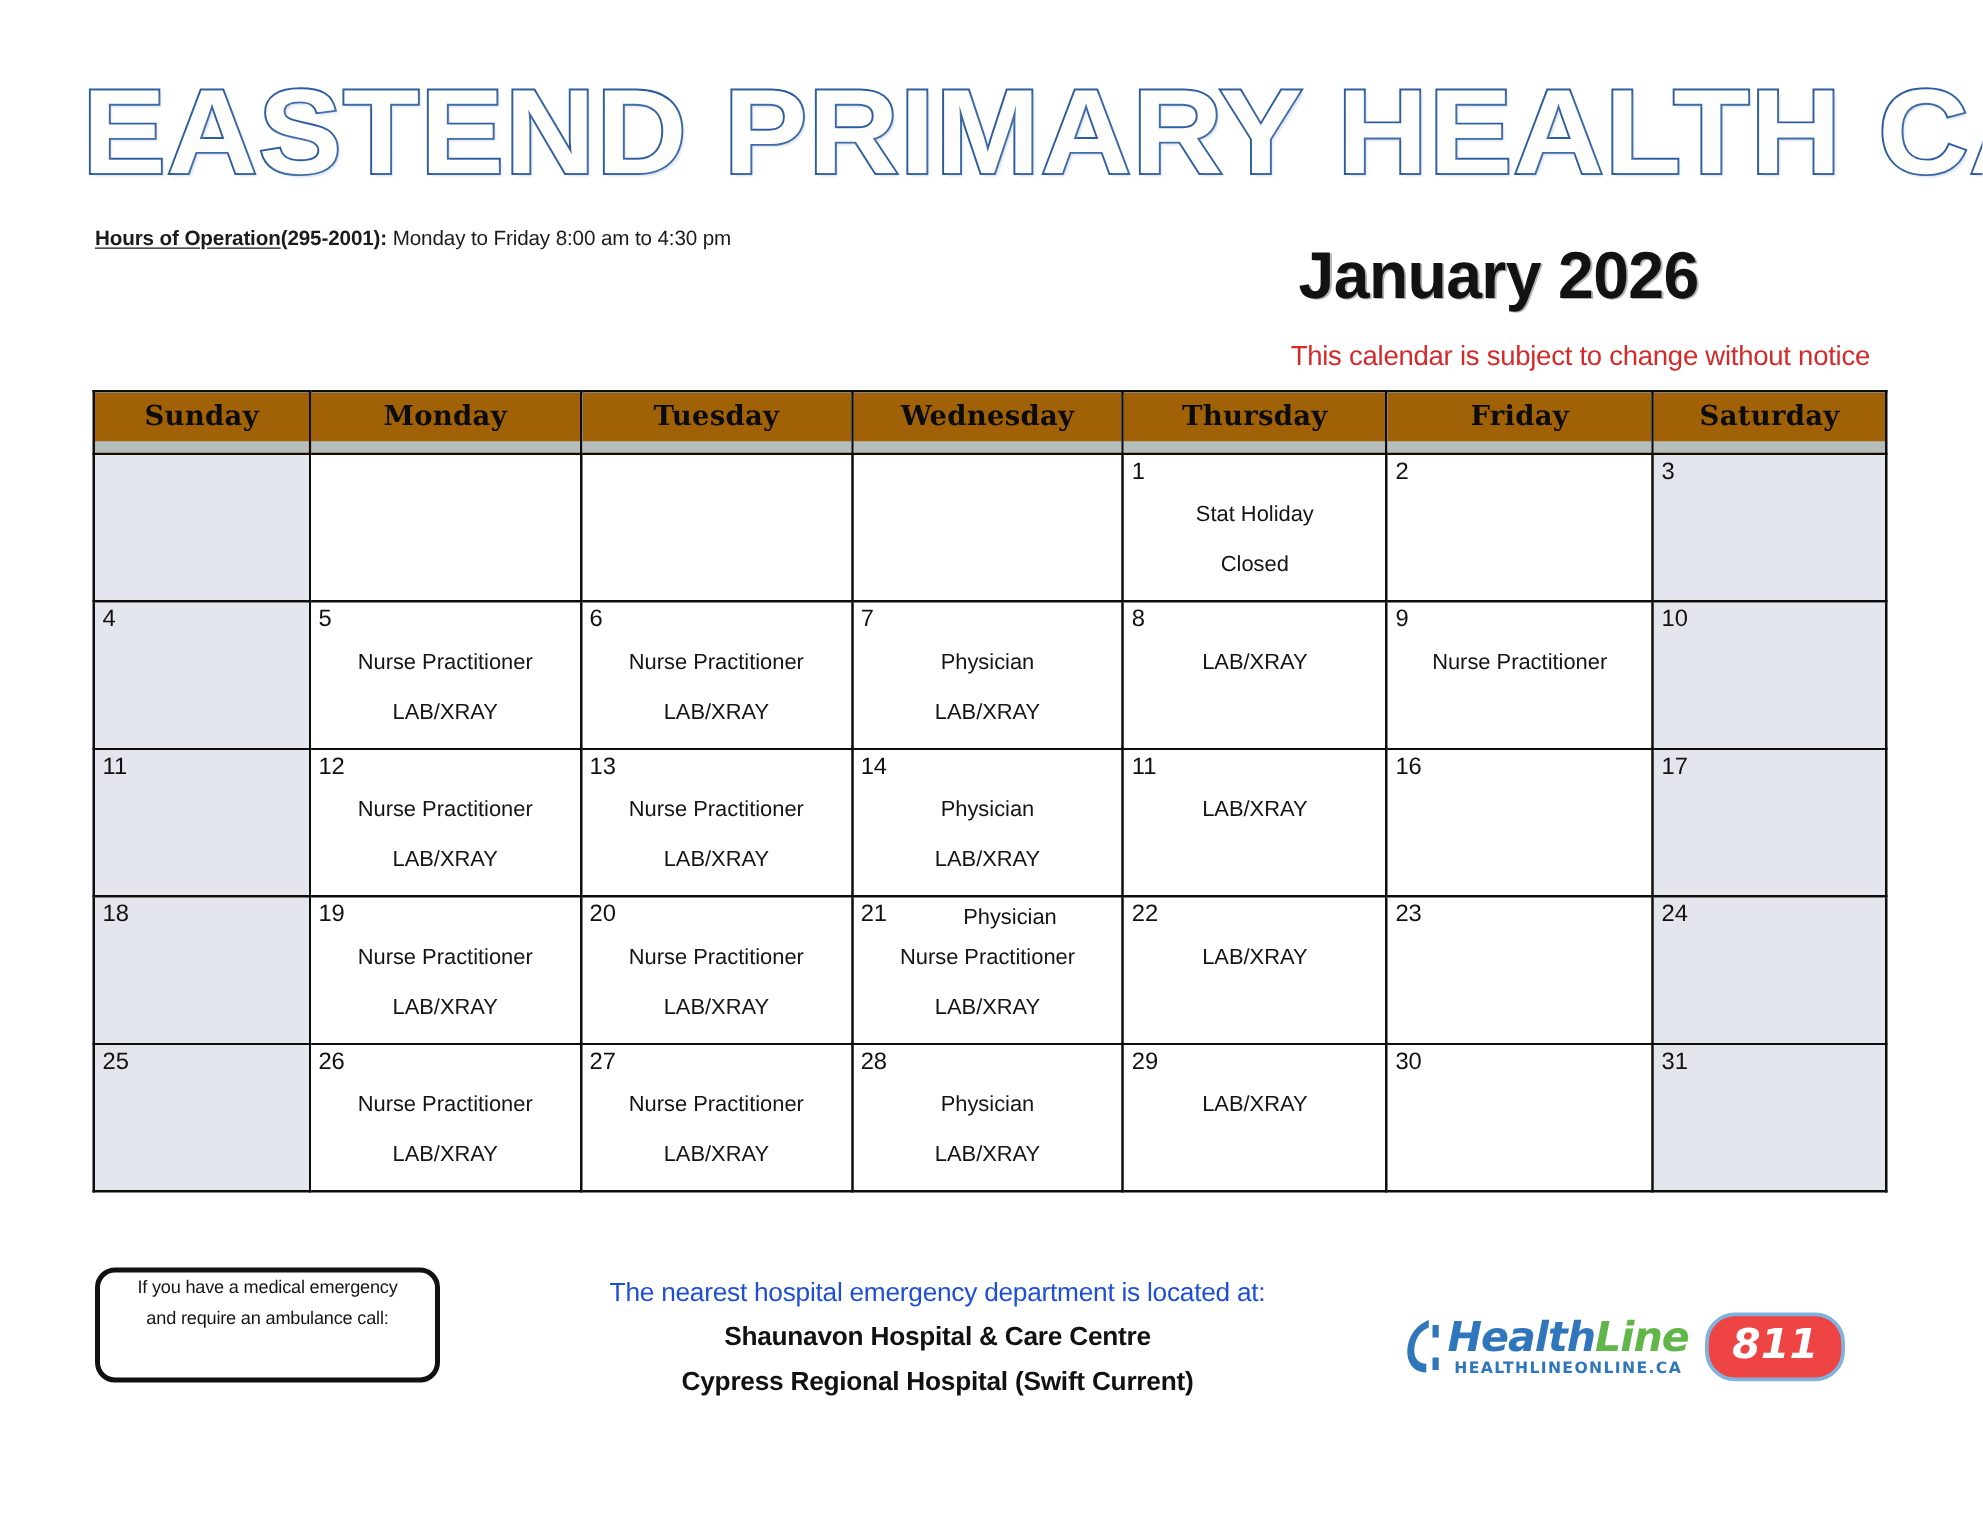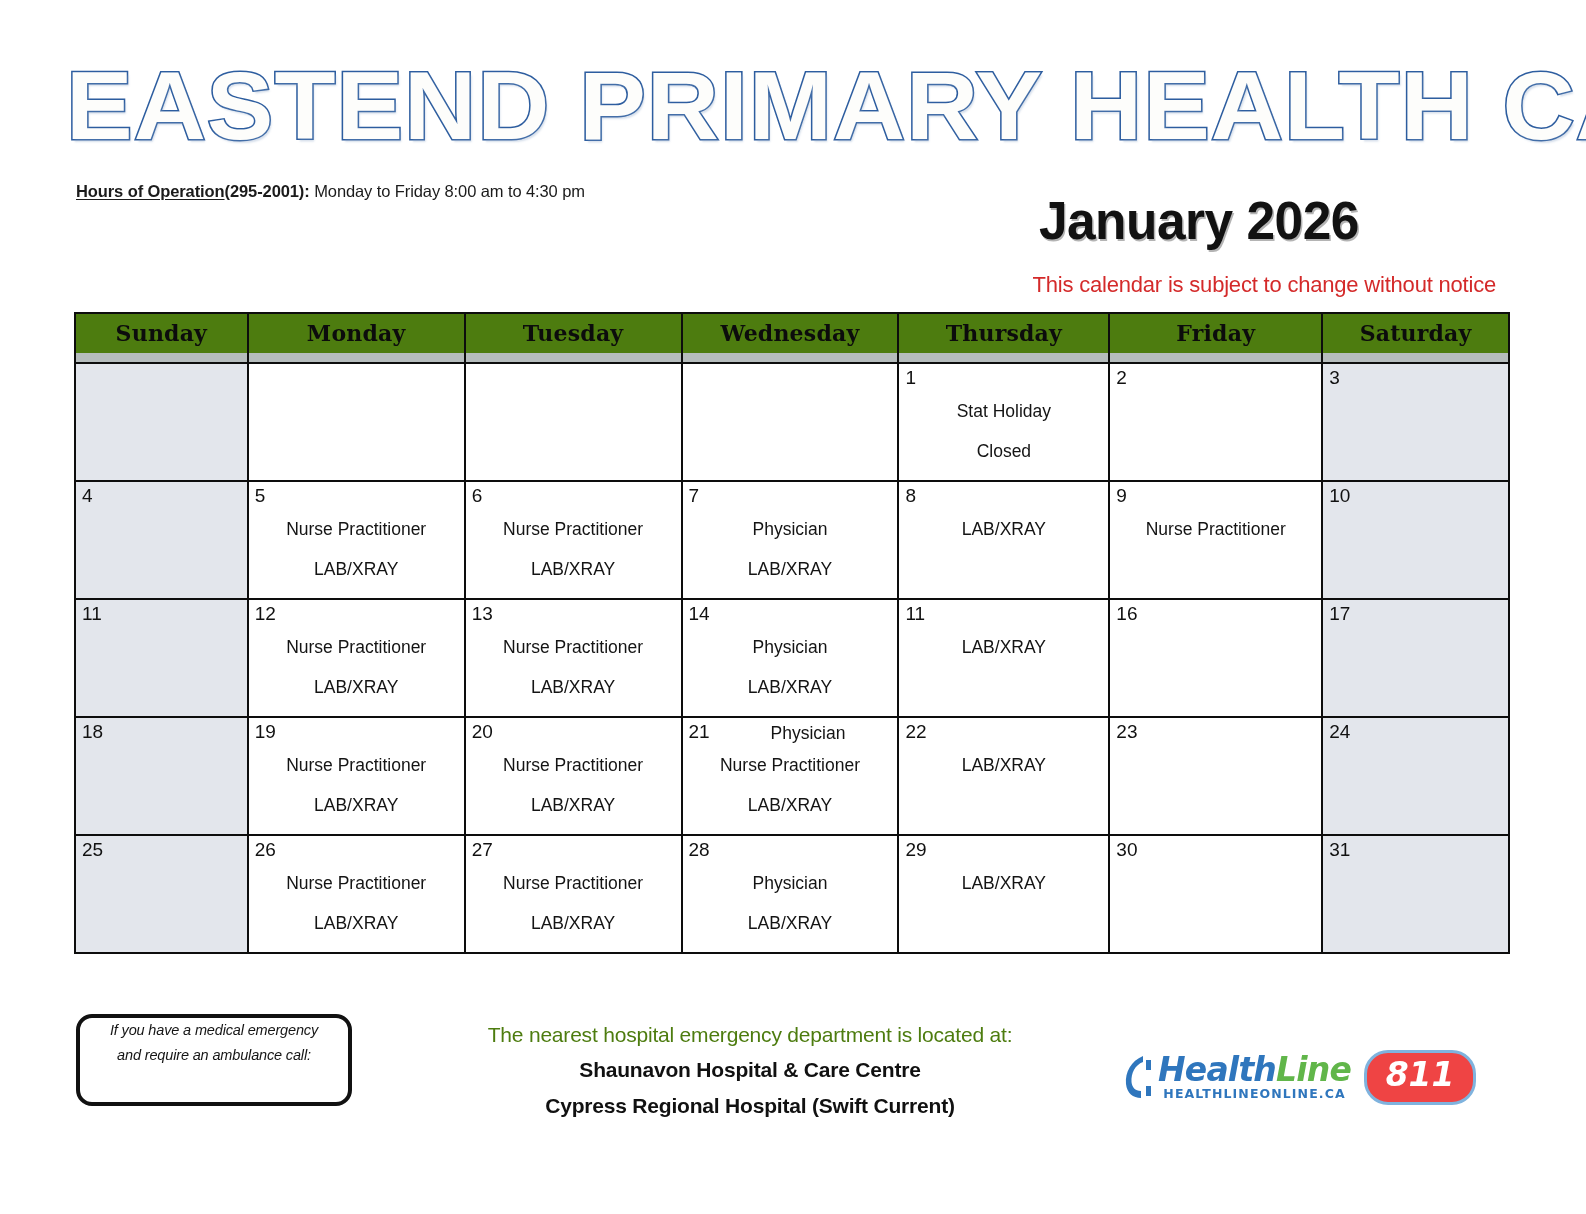--- a/index.html
+++ b/index.html
@@ -95,21 +95,21 @@
   #calendar col.c-fri { width: 212px; }
   #calendar col.c-sat { width: 186px; }
 
   #calendar th, #calendar td {
     border: 2.5px solid #0d0d0d;
     padding: 0;
     vertical-align: top;
   }
   #calendar thead th {
     height: 48px;
-    background: #4d7c0f;
+    background: #a16207;
     position: relative;
   }
   .dow-label {
     display: block;
     font-family: "DejaVu Serif", "Liberation Serif", serif;
     font-weight: bold;
     font-size: 22px;
     letter-spacing: 0.2px;
     color: #0c0c0c;
     text-align: center;
@@ -159,21 +159,20 @@
     position: absolute;
     left: 76px;
     top: 1014px;
     width: 268px;
     height: 84px;
     border: 4px solid #111111;
     border-radius: 16px;
     background: #ffffff;
     text-align: center;
     overflow: hidden;
-    font-style: italic;
   }
   .emerg-line {
     font-size: 14.5px;
     color: #151515;
     line-height: 21px;
     margin-top: 2px;
     letter-spacing: -0.15px;
   }
   .emerg-line.second { margin-top: 4px; }
   #emergency-number {
@@ -191,21 +190,21 @@
 
   #hospital-info {
     position: absolute;
     left: 420px;
     top: 1018px;
     width: 660px;
     text-align: center;
   }
   .hosp-lead {
     font-size: 21px;
-    color: #4d7c0f;
+    color: #1d4ed8;
     line-height: 34px;
     letter-spacing: -0.2px;
   }
   .hosp-name {
     font-size: 21px;
     font-weight: bold;
     color: #111111;
     line-height: 36px;
     letter-spacing: -0.2px;
   }

